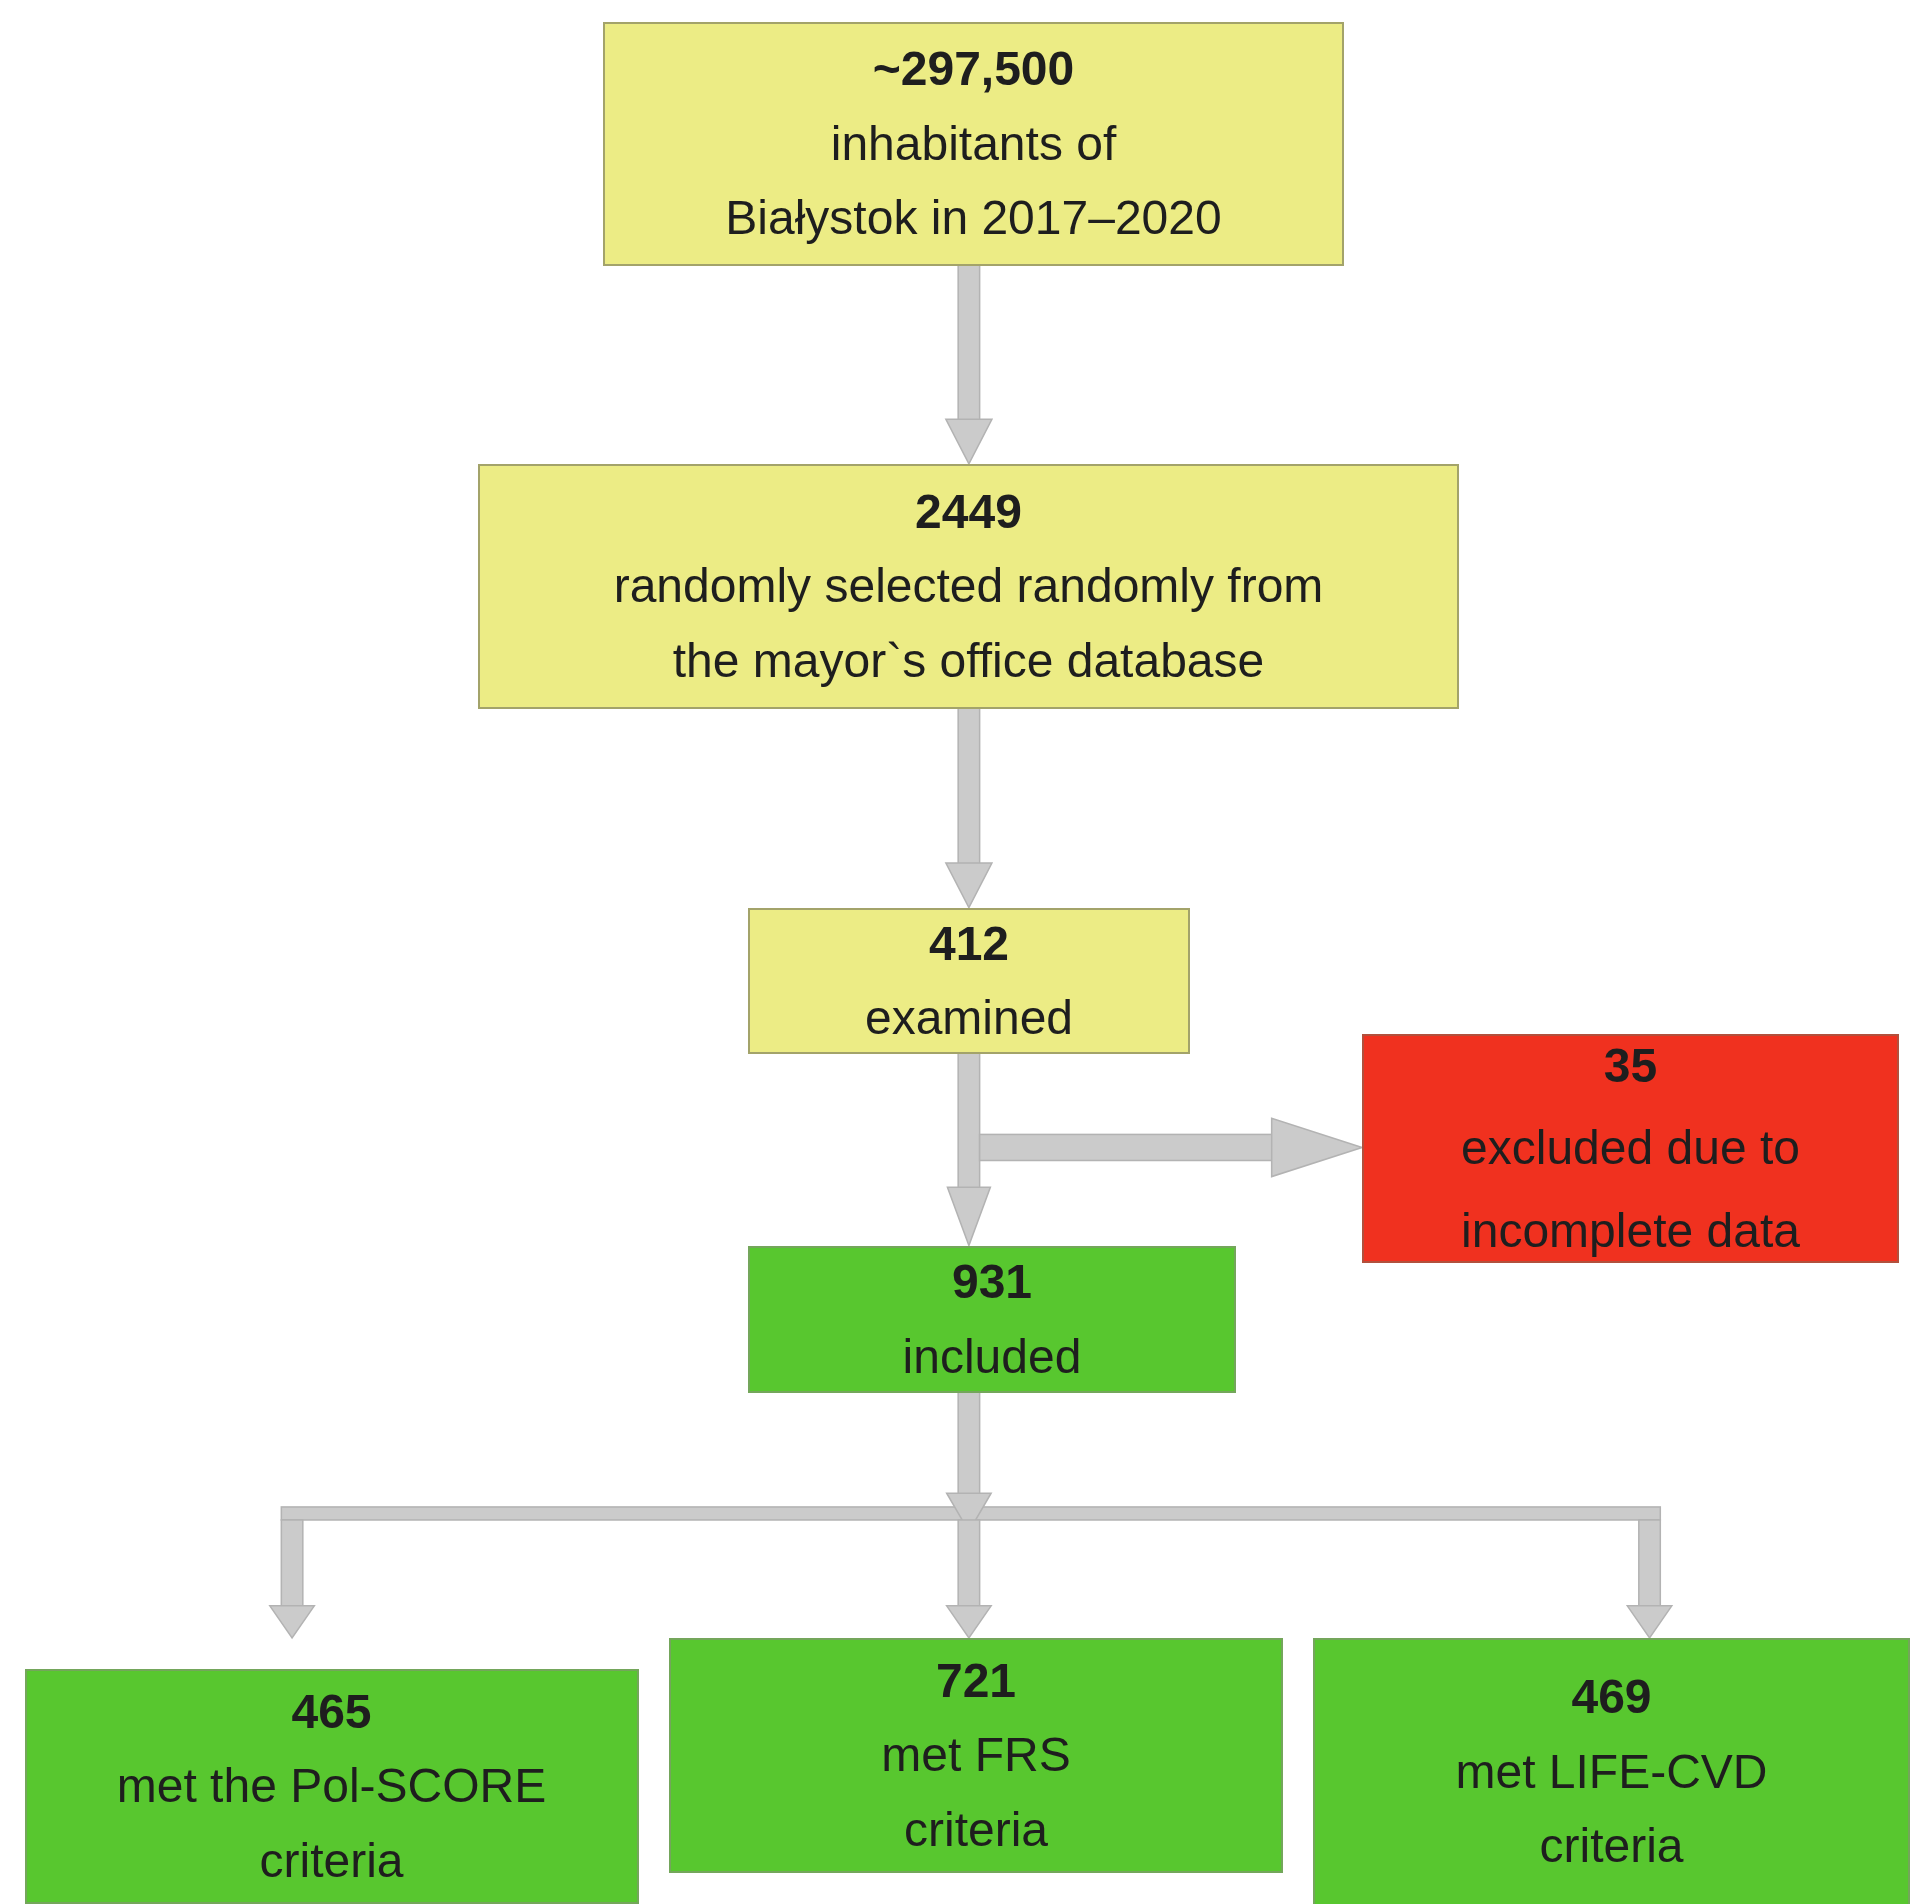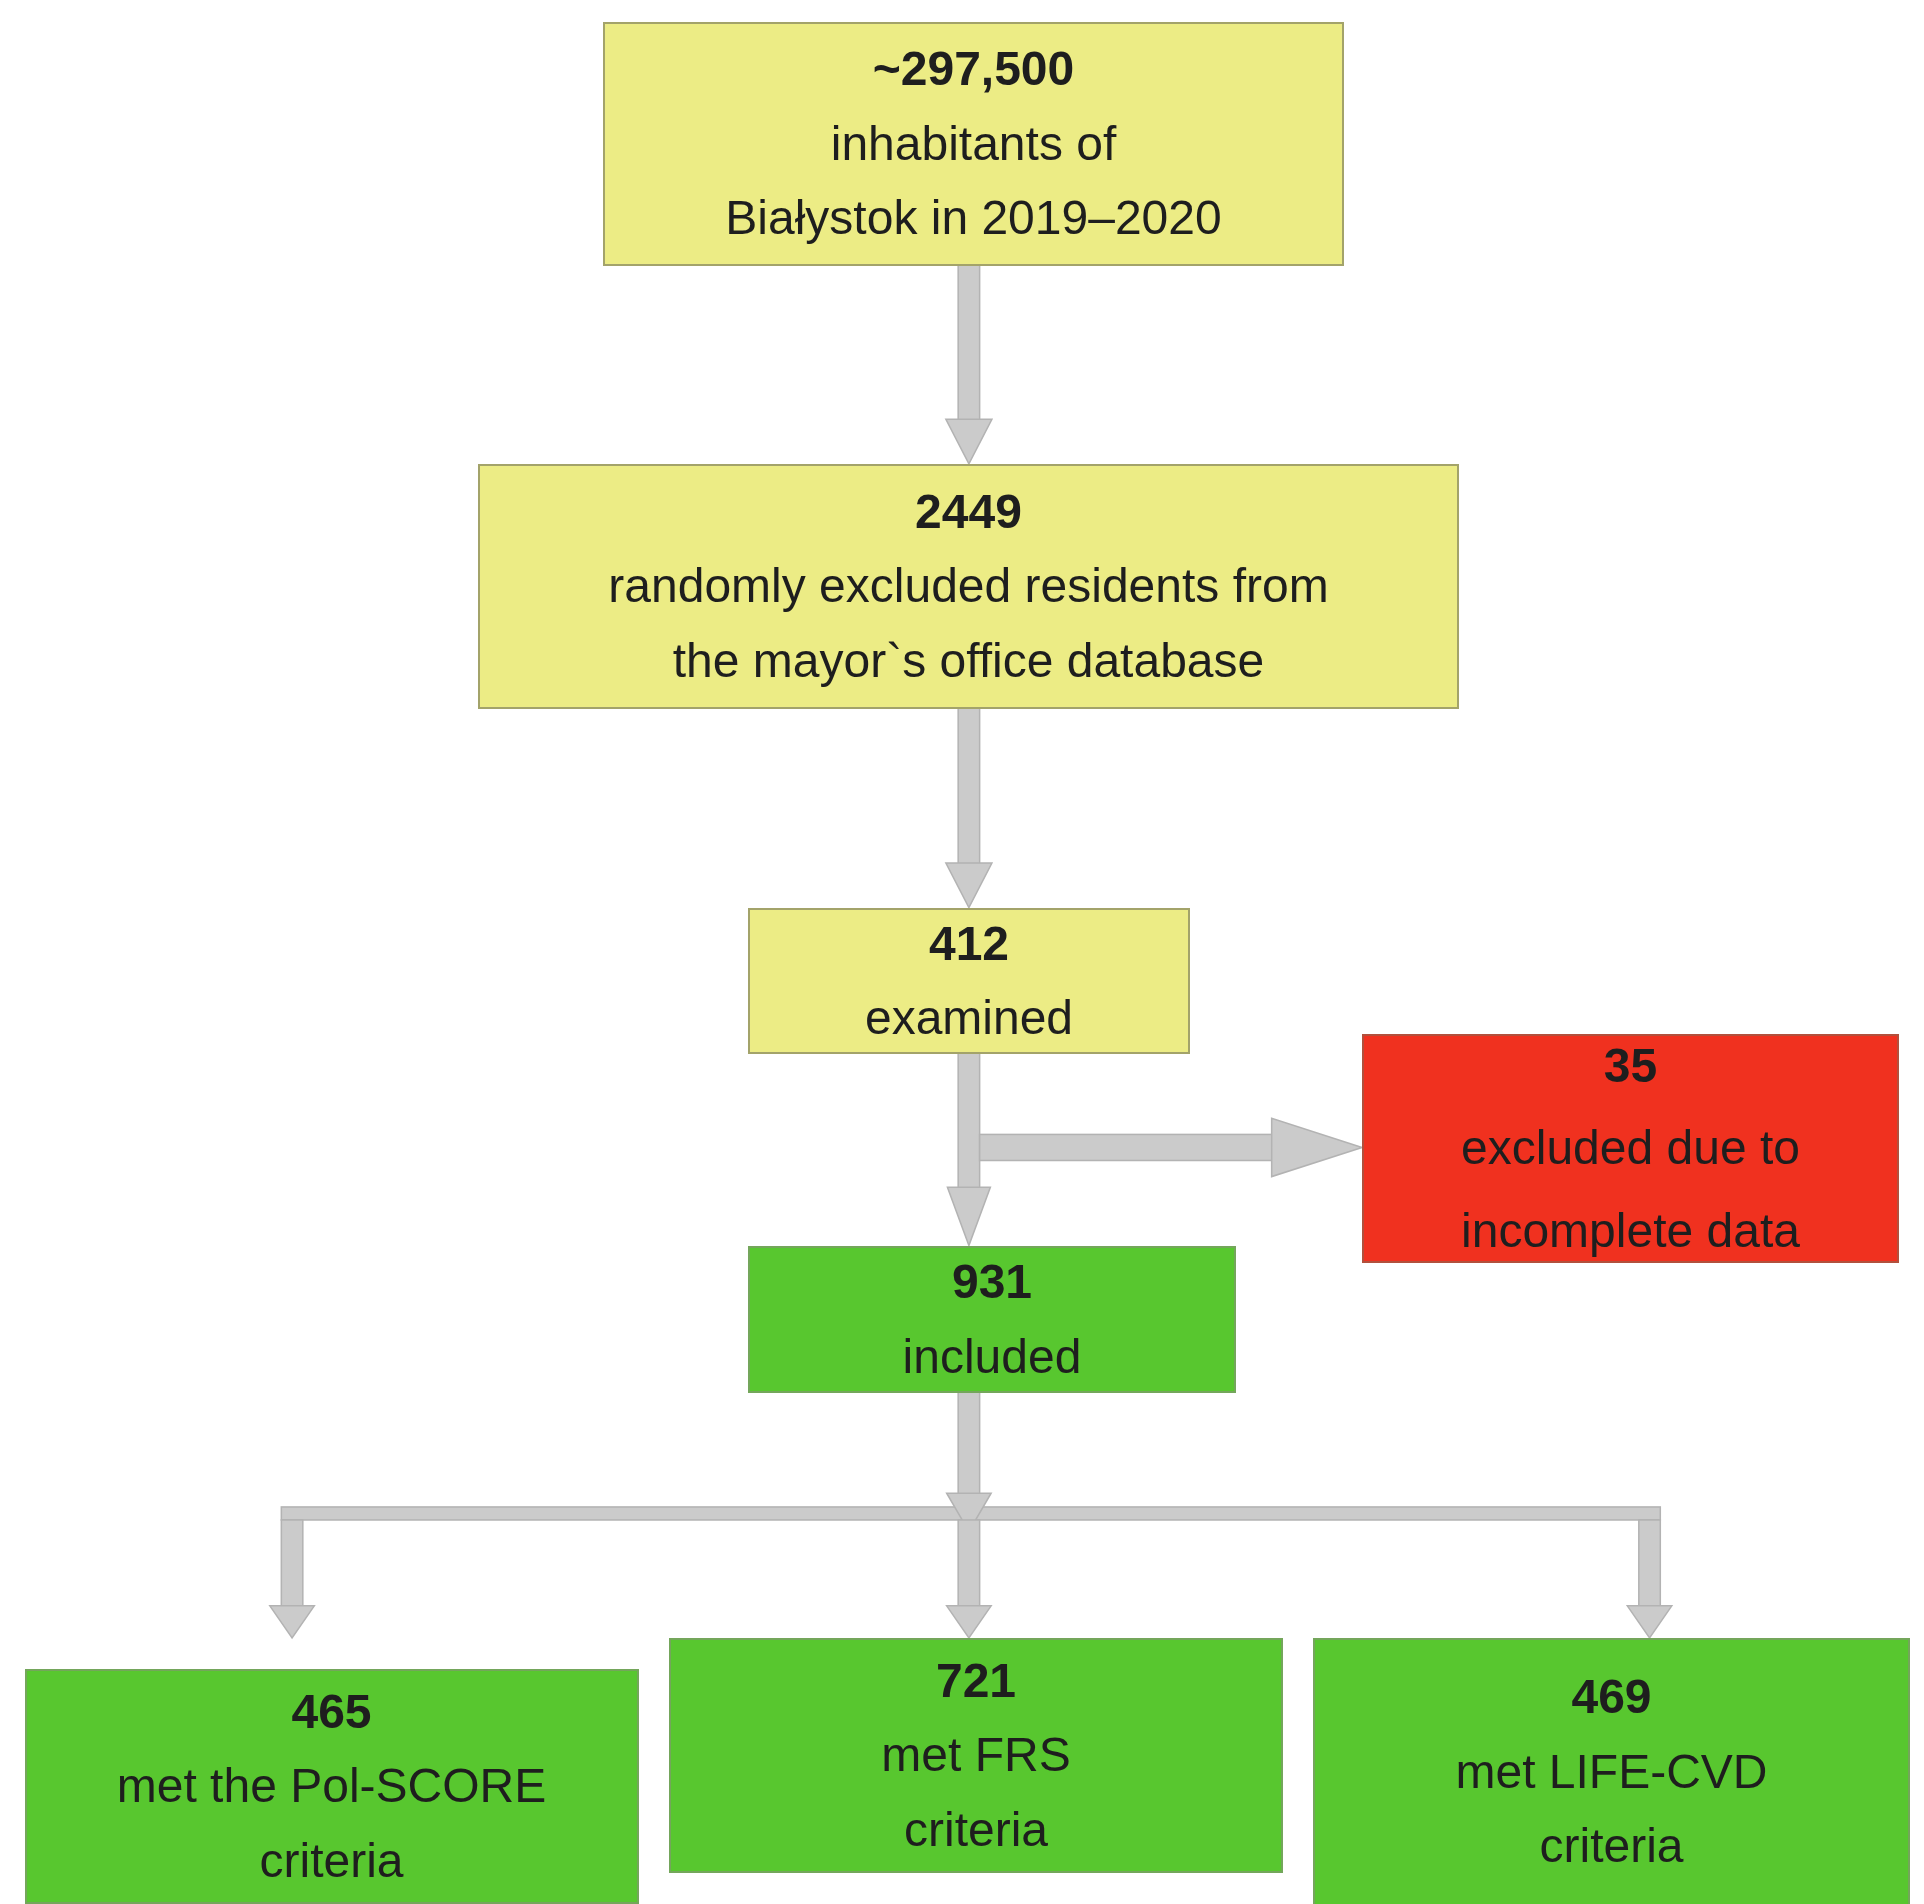--- a/index.html
+++ b/index.html
@@ -92,26 +92,26 @@
     </g>
     <g>
       <rect x="2138" y="1983" width="28" height="114"></rect>
       <polygon points="2123,2095 2181,2095 2152,2137"></polygon>
     </g>
   </svg>
 
   <div class="node kind-yellow n-population">
     <div class="val">~297,500</div>
     <div class="ln">inhabitants of</div>
-    <div class="ln">Białystok in 2019–2020</div>
+    <div class="ln">Białystok in 2017–2020</div>
   </div>
 
   <div class="node kind-yellow n-selected">
     <div class="val">2449</div>
-    <div class="ln">randomly excluded residents from</div>
+    <div class="ln">randomly selected randomly from</div>
     <div class="ln">the mayor`s office database</div>
   </div>
 
   <div class="node kind-yellow n-examined">
     <div class="val">412</div>
     <div class="ln">examined</div>
     <div class="ln"></div>
   </div>
 
   <div class="node kind-red n-excluded">

